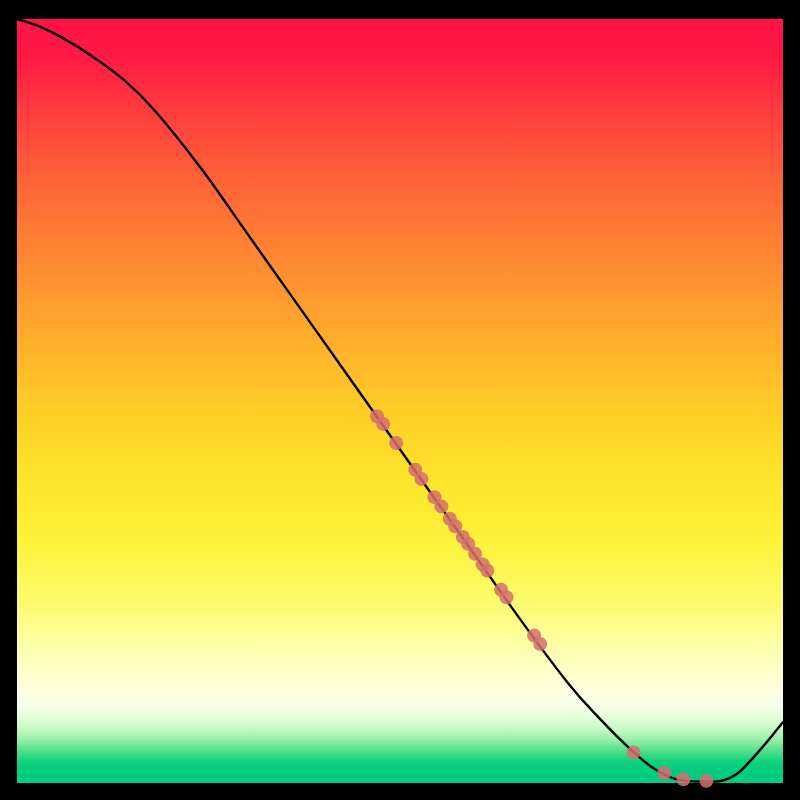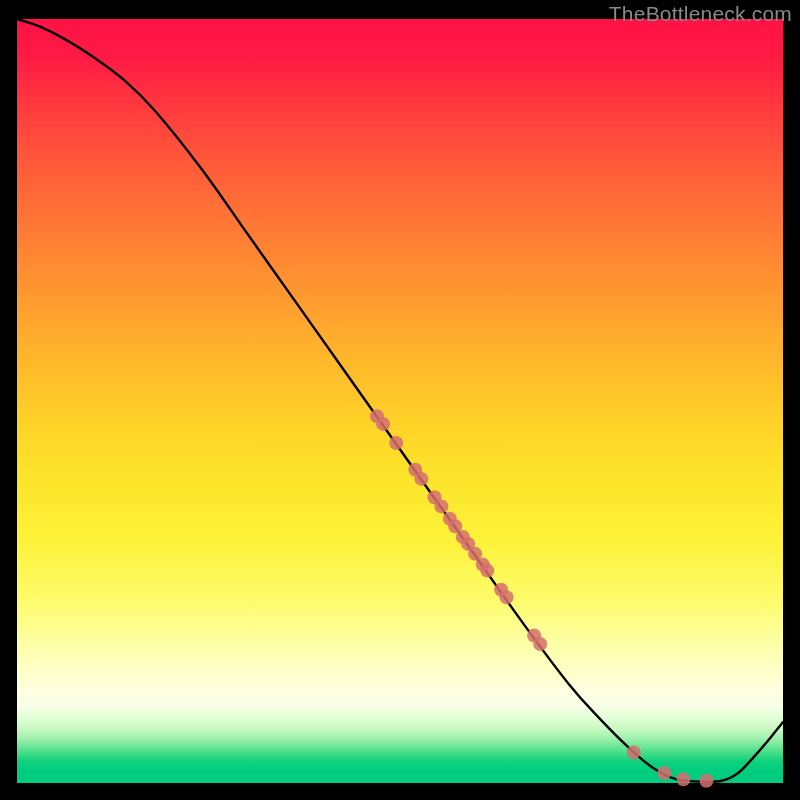--- a/index.html
+++ b/index.html
@@ -99,14 +99,13 @@
           <circle cx="489.5" cy="578.3" r="7" class="pt"></circle>
           <circle cx="517.1" cy="616.5" r="7" class="pt"></circle>
           <circle cx="523.2" cy="625.0" r="7" class="pt"></circle>
           <circle cx="616.6" cy="733.4" r="7" class="pt"></circle>
           <circle cx="647.3" cy="754.1" r="7" class="pt"></circle>
           <circle cx="666.4" cy="760.2" r="7" class="pt"></circle>
           <circle cx="689.4" cy="761.7" r="7" class="pt"></circle>
         </g>
     </svg>
   </div>
-  <div class="watermark">TheBottleneck.com</div>
 </div>
 
 </body></html>

